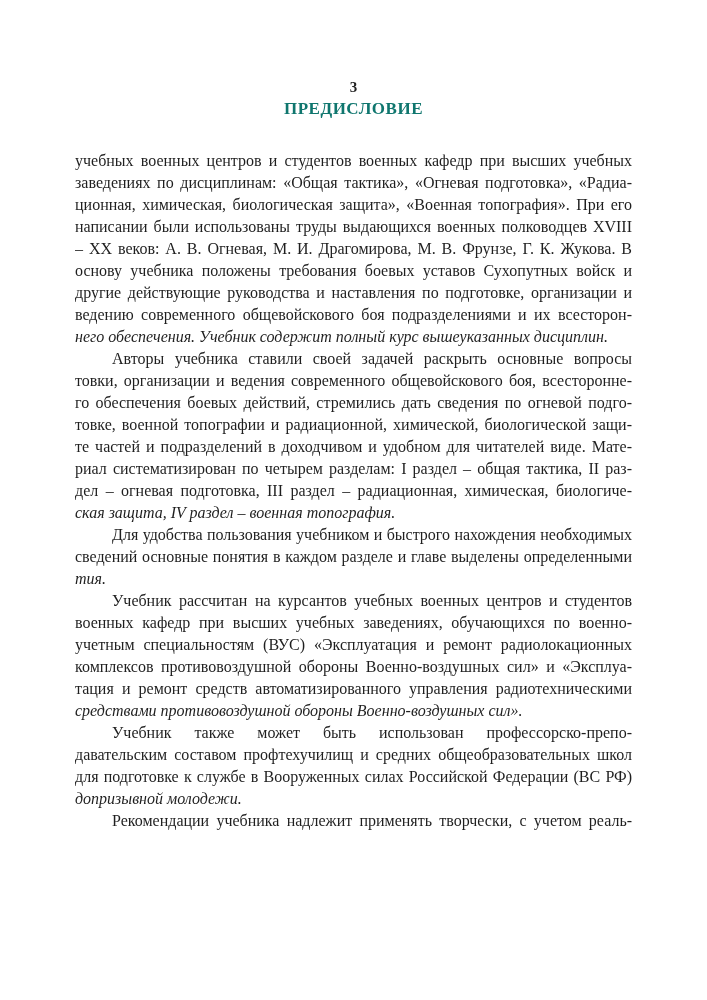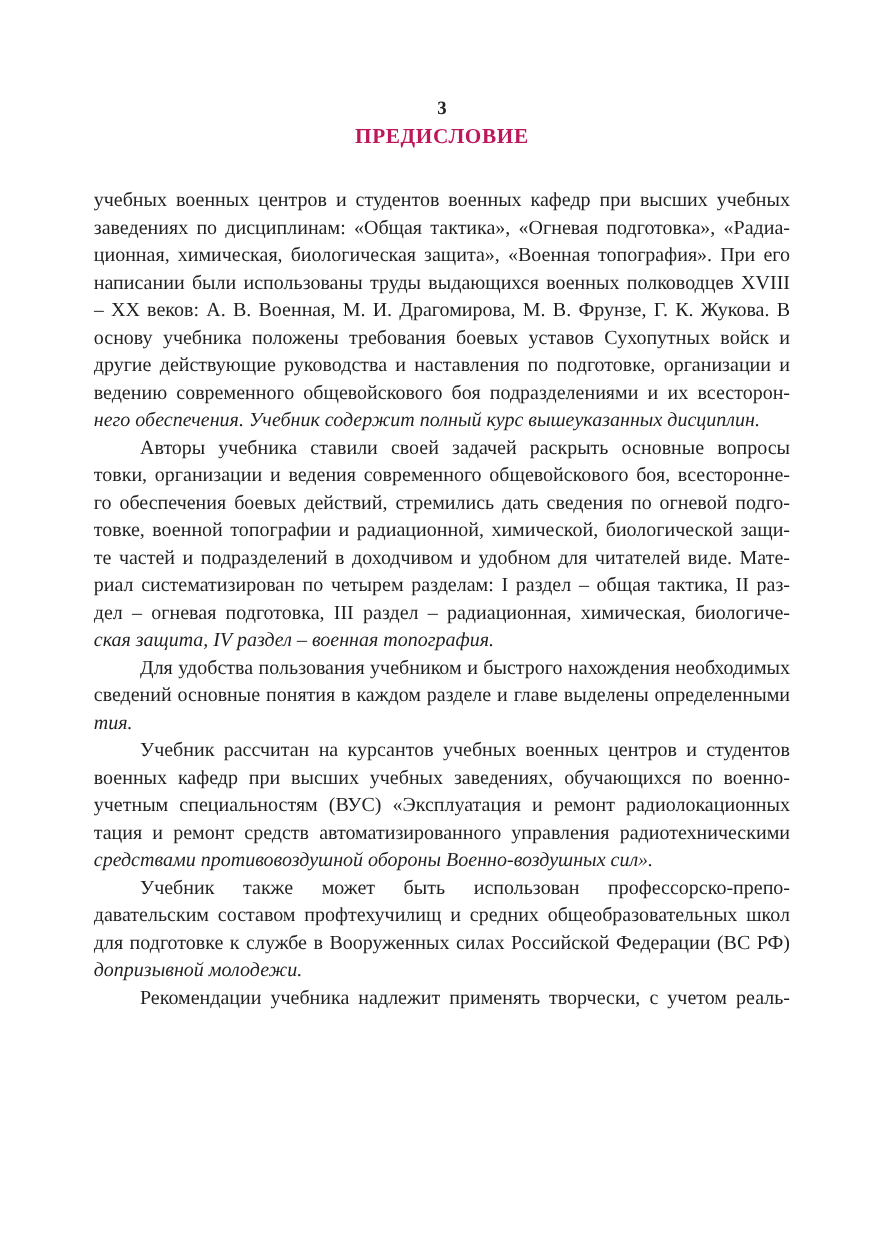--- a/index.html
+++ b/index.html
@@ -24,21 +24,21 @@
     line-height: 18px;
     font-weight: bold;
     color: #222;
   }
   .page-title {
     text-align: center;
     font-size: 17px;
     line-height: 21px;
     font-weight: bold;
     letter-spacing: 0.5px;
-    color: #be185d;
+    color: #0f766e;
     margin-top: 2px;
     margin-bottom: 31px;
   }
   .body-block {
     width: 557px;
     margin-left: 75px;
     font-size: 16px;
     line-height: 22px;
   }
   .para { margin: 0; }
@@ -62,21 +62,21 @@
 
 <div class="page">
   <div class="page-number">3</div>
   <h1 class="page-title">ПРЕДИСЛОВИЕ</h1>
   <div class="body-block">
       <div class="para">
         <div class="line">учебных военных центров и студентов военных кафедр при высших учебных</div>
         <div class="line">заведениях по дисциплинам: «Общая тактика», «Огневая подготовка», «Радиа-</div>
         <div class="line">ционная, химическая, биологическая защита», «Военная топография». При его</div>
         <div class="line">написании были использованы труды выдающихся военных полководцев XVIII</div>
-        <div class="line">– XX веков: А. В. Военная, М. И. Драгомирова, М. В. Фрунзе, Г. К. Жукова. В</div>
+        <div class="line">– XX веков: А. В. Огневая, М. И. Драгомирова, М. В. Фрунзе, Г. К. Жукова. В</div>
         <div class="line">основу учебника положены требования боевых уставов Сухопутных войск и</div>
         <div class="line">другие действующие руководства и наставления по подготовке, организации и</div>
         <div class="line">ведению современного общевойскового боя подразделениями и их всесторон-</div>
         <div class="line para-end">него обеспечения. Учебник содержит полный курс вышеуказанных дисциплин.</div>
       </div>
       <div class="para">
         <div class="line first">Авторы учебника ставили своей задачей раскрыть основные вопросы подго-</div>
         <div class="line">товки, организации и ведения современного общевойскового боя, всесторонне-</div>
         <div class="line">го обеспечения боевых действий, стремились дать сведения по огневой подго-</div>
         <div class="line">товке, военной топографии и радиационной, химической, биологической защи-</div>
@@ -87,20 +87,21 @@
       </div>
       <div class="para">
         <div class="line first">Для удобства пользования учебником и быстрого нахождения необходимых</div>
         <div class="line">сведений основные понятия в каждом разделе и главе выделены определенными</div>
         <div class="line para-end">тия.</div>
       </div>
       <div class="para">
         <div class="line first">Учебник рассчитан на курсантов учебных военных центров и студентов</div>
         <div class="line">военных кафедр при высших учебных заведениях, обучающихся по военно-</div>
         <div class="line">учетным специальностям (ВУС) «Эксплуатация и ремонт радиолокационных</div>
+        <div class="line">комплексов противовоздушной обороны Военно-воздушных сил» и «Эксплуа-</div>
         <div class="line">тация и ремонт средств автоматизированного управления радиотехническими</div>
         <div class="line para-end">средствами противовоздушной обороны Военно-воздушных сил».</div>
       </div>
       <div class="para">
         <div class="line first">Учебник также может быть использован профессорско-препо-</div>
         <div class="line">давательским составом профтехучилищ и средних общеобразовательных школ</div>
         <div class="line">для подготовке к службе в Вооруженных силах Российской Федерации (ВС РФ)</div>
         <div class="line para-end">допризывной молодежи.</div>
       </div>
       <div class="para">

